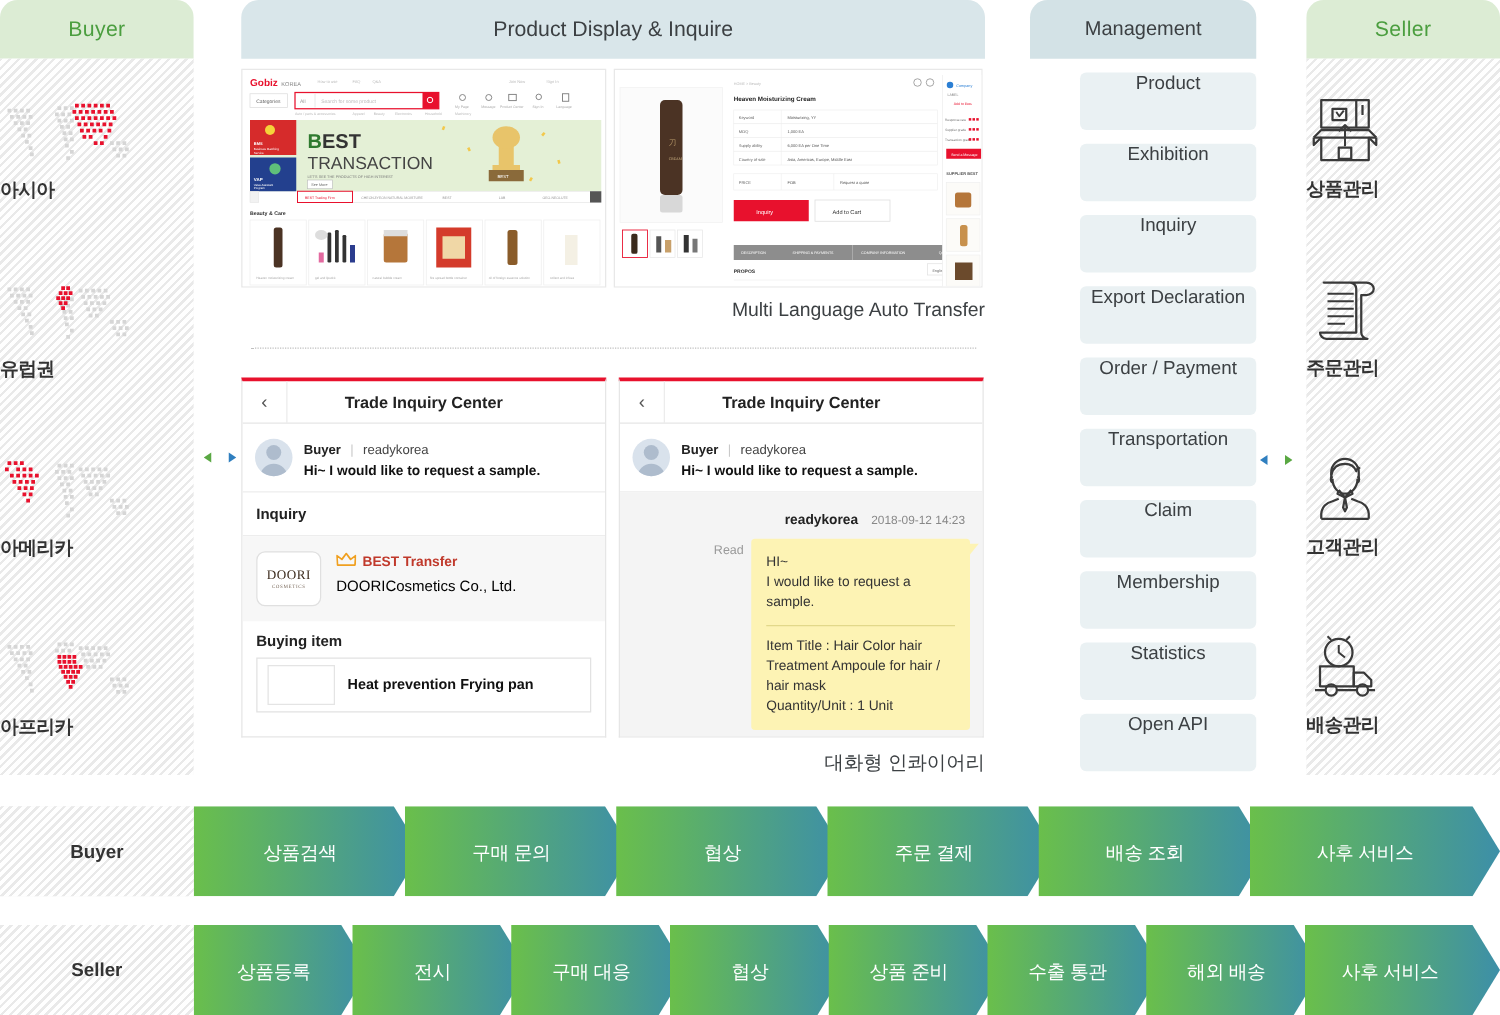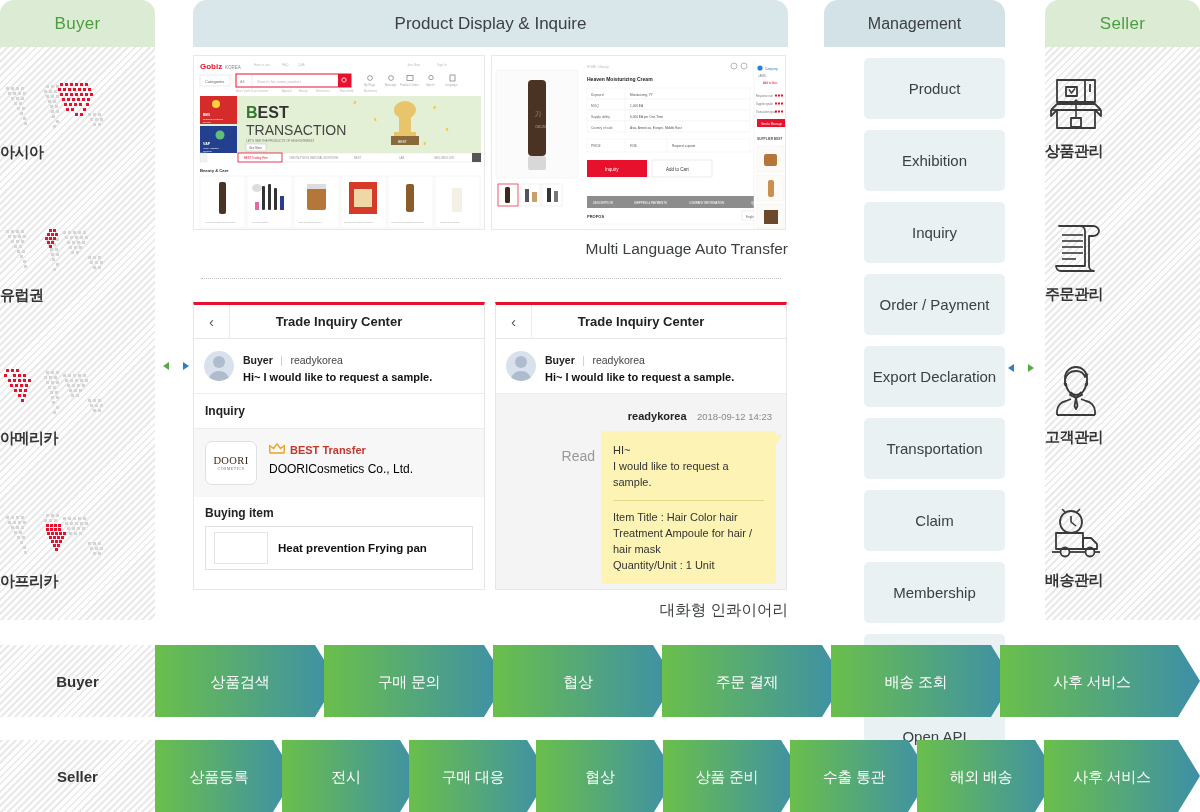--- a/index.html
+++ b/index.html
@@ -149,21 +149,21 @@
     display: flex; align-items: center; gap: 10px; padding: 5px 8px; background:#fff;
   }
   .buy-thumb { width: 54px; height: 32px; border: 1px solid #e4e4e4; background:#fff; flex:none;}
   .buy-name { font-size: 11.5px; font-weight: bold; color: #111; }
 
   .chat-body { background: #f4f4f4; height: 100%; padding: 12px 10px 0; }
   .bub-head { text-align: right; margin-bottom: 7px; padding-right: 4px; }
   .bub-who { font-size: 11px; font-weight: bold; color: #222; }
   .bub-time { font-size: 9.5px; color: #888; margin-left: 6px; }
   .bub-row { display: flex; align-items: flex-start; justify-content: flex-end; gap: 6px; }
-  .bub-read { font-size: 14px; color: #999; margin-top: 17px; }
+  .bub-read { font-size: 10px; color: #999; margin-top: 4px; }
   .bubble {
     position: relative; background: #fdf3b4; width: 175px;
     padding: 12px 12px 10px; border-radius: 3px;
   }
   .bubble::after {
     content: ""; position: absolute; right: -7px; top: 4px;
     width: 0; height: 0;
     border-left: 9px solid #fdf3b4;
     border-bottom: 11px solid transparent;
   }
@@ -172,22 +172,22 @@
 
   
   #mgmt-col { position: absolute; left: 824px; top: 0; width: 181px; }
   .mgmt-head {
     height: 47px; background: #d3e2e6;
     border-top-left-radius: 14px; border-top-right-radius: 14px;
     display: flex; align-items: center; justify-content: center;
   }
   .mgmt-head span { font-size: 16px; color: #3c4043; }
   .mgmt-item {
-    height: 61px; margin-top: 11px; background: #eaf1f3; border-radius: 5px;
-    display: flex; align-items: center; justify-content: center; margin-left: 40px;
+    height: 46px; margin-top: 11px; background: #eaf1f3; border-radius: 5px;
+    display: flex; align-items: flex-start; justify-content: center; margin-left: 40px;
   }
   .mgmt-item span { font-size: 15px; color: #3c4043; }
 
   
   .conn { position: absolute; }
   #conn-left { left: 163px; top: 358px; }
   #conn-right { left: 1008px; top: 360px; }
 
   
   .flow-row { position: absolute; left: 0; width: 1200px; height: 72px; }
@@ -884,24 +884,24 @@
     <div class="mgmt-item">
         <span>Product</span>
       </div>
     <div class="mgmt-item">
         <span>Exhibition</span>
       </div>
     <div class="mgmt-item">
         <span>Inquiry</span>
       </div>
     <div class="mgmt-item">
+        <span>Export Declaration</span>
+      </div>
+    <div class="mgmt-item">
         <span>Order / Payment</span>
-      </div>
-    <div class="mgmt-item">
-        <span>Export Declaration</span>
       </div>
     <div class="mgmt-item">
         <span>Transportation</span>
       </div>
     <div class="mgmt-item">
         <span>Claim</span>
       </div>
     <div class="mgmt-item">
         <span>Membership</span>
       </div>

